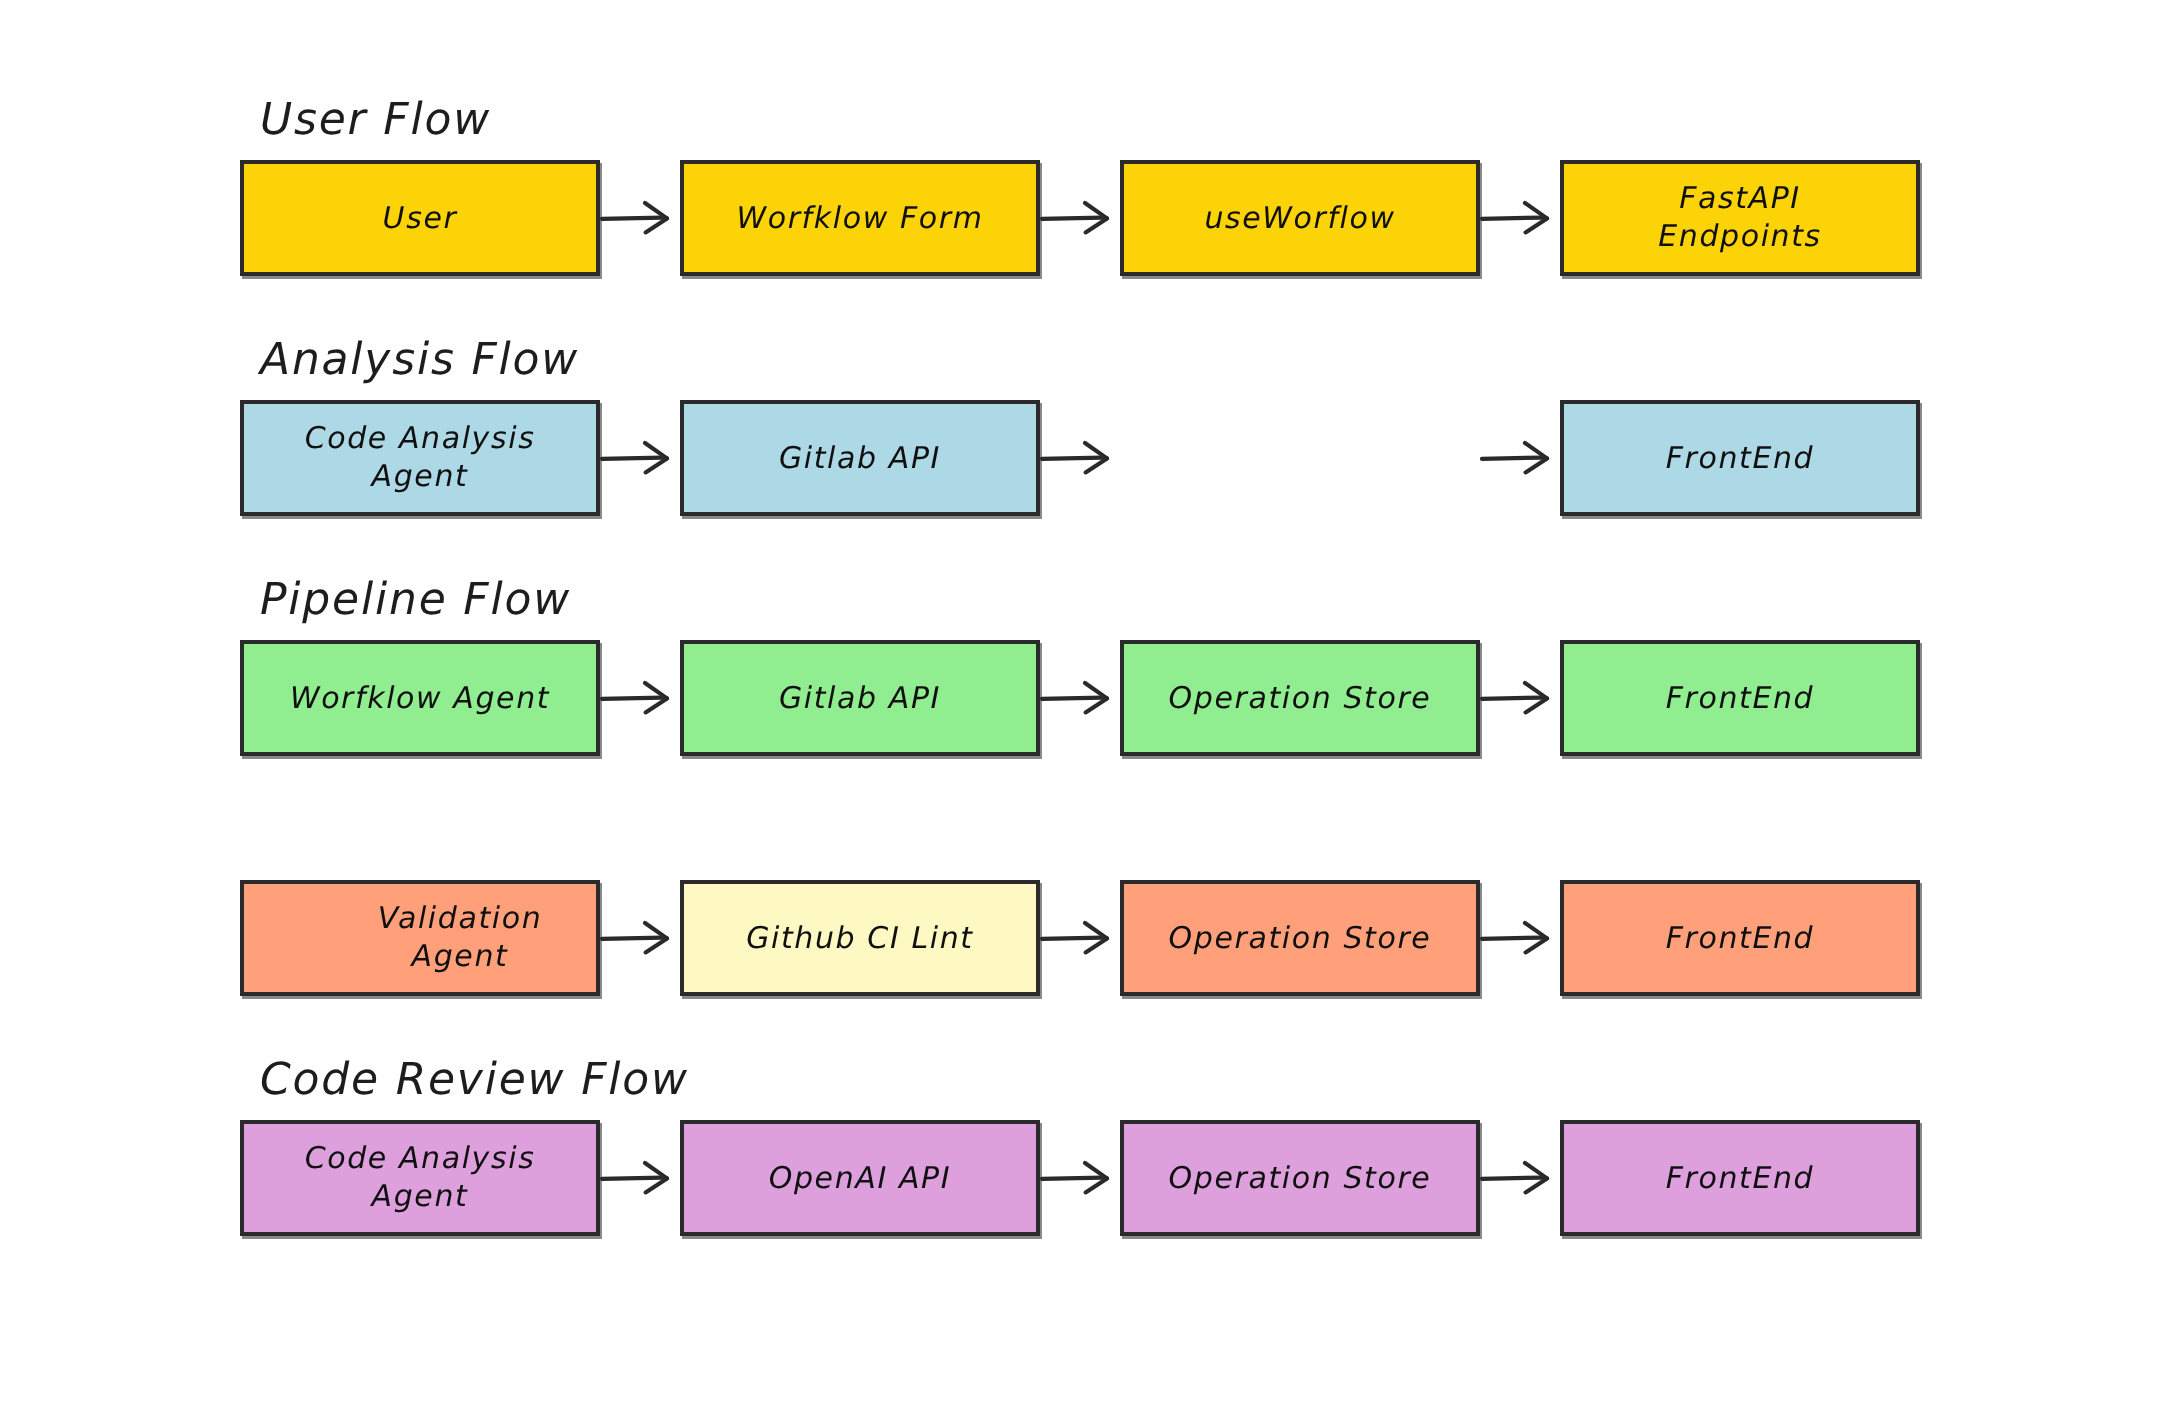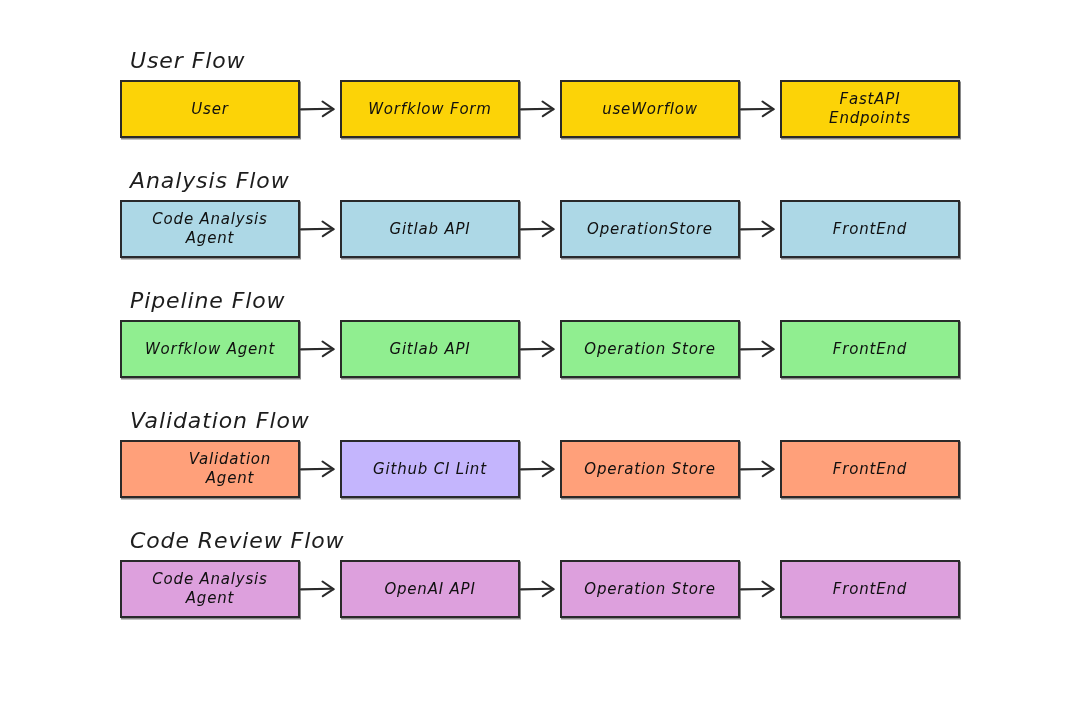--- a/index.html
+++ b/index.html
@@ -124,23 +124,20 @@
           <path d="M22.8 36.2 L33.5 29.2" stroke="#2a2a2a" stroke-width="2.1" fill="none" stroke-linecap="round"></path>
         </svg></div>
       <div class="node-box col1" style="background: rgb(173, 216, 230);">
         <span class="node-label">Gitlab API</span>
       </div>
       <div class="arrow-wrap gap1"><svg width="40" height="58" viewBox="0 0 40 58">
           <path d="M1 29.4 L31 28.8" stroke="#2a2a2a" stroke-width="2.1" fill="none" stroke-linecap="round"></path>
           <path d="M22.5 21.5 L33.5 29.2" stroke="#2a2a2a" stroke-width="2.1" fill="none" stroke-linecap="round"></path>
           <path d="M22.8 36.2 L33.5 29.2" stroke="#2a2a2a" stroke-width="2.1" fill="none" stroke-linecap="round"></path>
         </svg></div>
-      <div class="node-box col2" style="background: rgb(173, 216, 230);">
-        <span class="node-label">OperationStore</span>
-      </div>
       <div class="arrow-wrap gap2"><svg width="40" height="58" viewBox="0 0 40 58">
           <path d="M1 29.4 L31 28.8" stroke="#2a2a2a" stroke-width="2.1" fill="none" stroke-linecap="round"></path>
           <path d="M22.5 21.5 L33.5 29.2" stroke="#2a2a2a" stroke-width="2.1" fill="none" stroke-linecap="round"></path>
           <path d="M22.8 36.2 L33.5 29.2" stroke="#2a2a2a" stroke-width="2.1" fill="none" stroke-linecap="round"></path>
         </svg></div>
       <div class="node-box col3" style="background: rgb(173, 216, 230);">
         <span class="node-label">FrontEnd</span>
       </div>
     </div>
     <div class="flow-row" style="top: 290px;">
@@ -167,30 +164,29 @@
       <div class="arrow-wrap gap2"><svg width="40" height="58" viewBox="0 0 40 58">
           <path d="M1 29.4 L31 28.8" stroke="#2a2a2a" stroke-width="2.1" fill="none" stroke-linecap="round"></path>
           <path d="M22.5 21.5 L33.5 29.2" stroke="#2a2a2a" stroke-width="2.1" fill="none" stroke-linecap="round"></path>
           <path d="M22.8 36.2 L33.5 29.2" stroke="#2a2a2a" stroke-width="2.1" fill="none" stroke-linecap="round"></path>
         </svg></div>
       <div class="node-box col3" style="background: rgb(144, 238, 144);">
         <span class="node-label">FrontEnd</span>
       </div>
     </div>
     <div class="flow-row" style="top: 410px;">
-      <div class="flow-label">Validation Flow</div>
       <div class="node-box col0" style="background: rgb(255, 160, 122); padding-left: 40px;">
         <span class="node-label">Validation Agent</span>
       </div>
       <div class="arrow-wrap gap0"><svg width="40" height="58" viewBox="0 0 40 58">
           <path d="M1 29.4 L31 28.8" stroke="#2a2a2a" stroke-width="2.1" fill="none" stroke-linecap="round"></path>
           <path d="M22.5 21.5 L33.5 29.2" stroke="#2a2a2a" stroke-width="2.1" fill="none" stroke-linecap="round"></path>
           <path d="M22.8 36.2 L33.5 29.2" stroke="#2a2a2a" stroke-width="2.1" fill="none" stroke-linecap="round"></path>
         </svg></div>
-      <div class="node-box col1" style="background: #c4b5fd;">
+      <div class="node-box col1" style="background: #fef9c3;">
         <span class="node-label">Github CI Lint</span>
       </div>
       <div class="arrow-wrap gap1"><svg width="40" height="58" viewBox="0 0 40 58">
           <path d="M1 29.4 L31 28.8" stroke="#2a2a2a" stroke-width="2.1" fill="none" stroke-linecap="round"></path>
           <path d="M22.5 21.5 L33.5 29.2" stroke="#2a2a2a" stroke-width="2.1" fill="none" stroke-linecap="round"></path>
           <path d="M22.8 36.2 L33.5 29.2" stroke="#2a2a2a" stroke-width="2.1" fill="none" stroke-linecap="round"></path>
         </svg></div>
       <div class="node-box col2" style="background: rgb(255, 160, 122);">
         <span class="node-label">Operation Store</span>
       </div>

